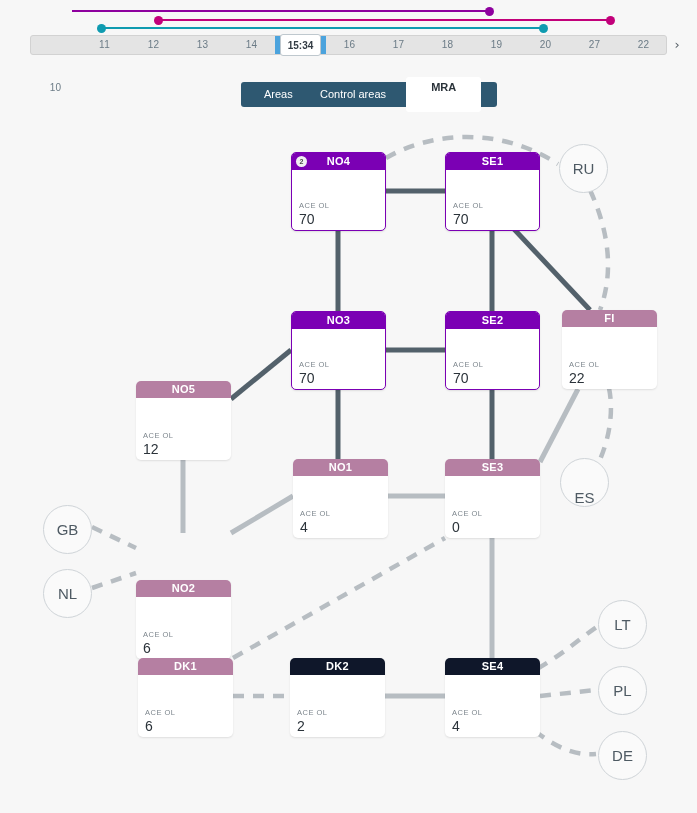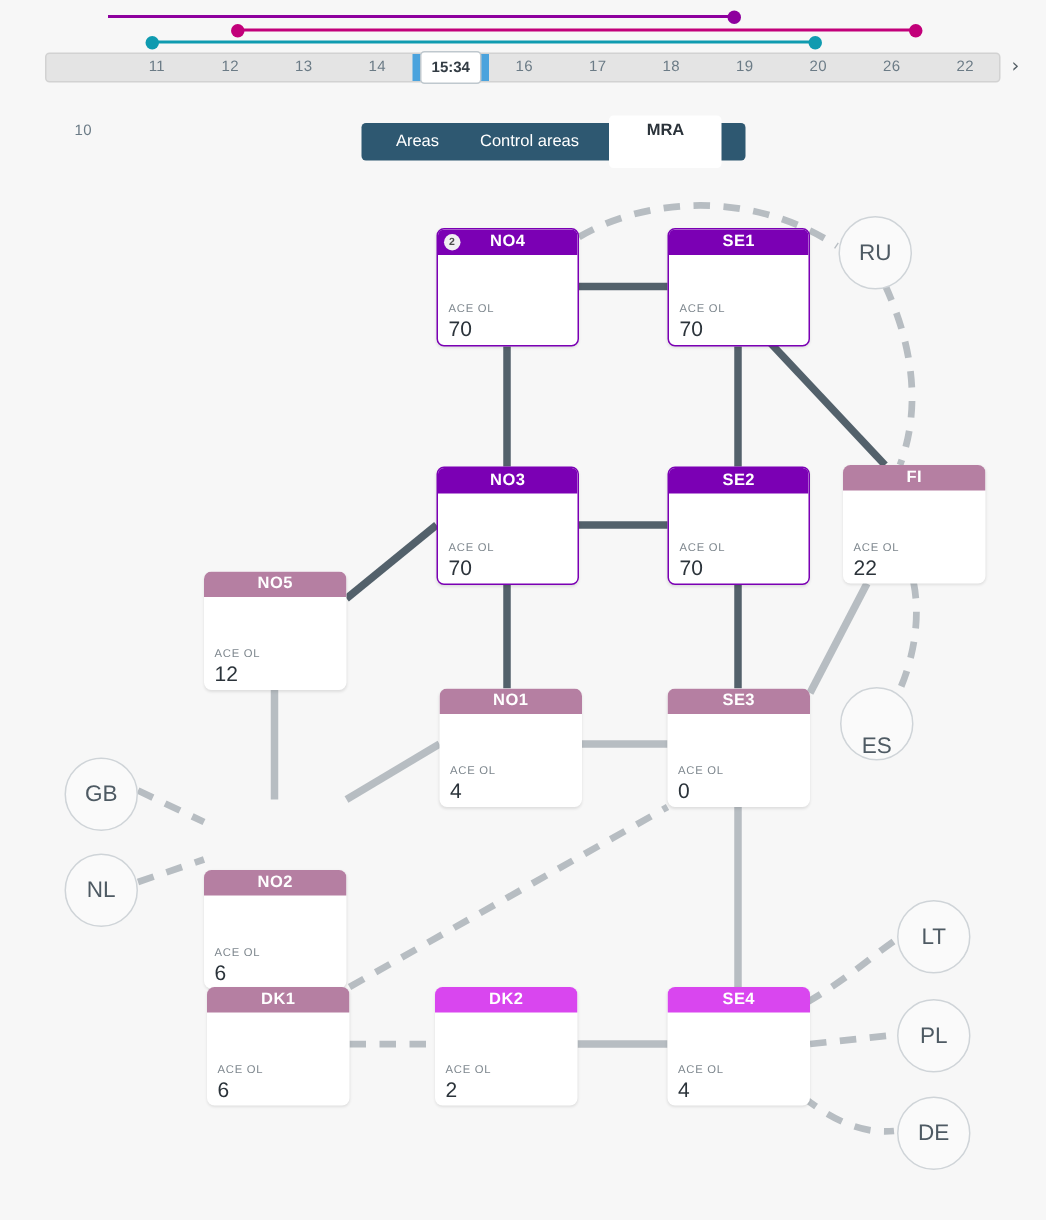--- a/index.html
+++ b/index.html
@@ -77,21 +77,21 @@
     position:absolute;left:7px;bottom:20px;font-size:7.5px;
     color:#7d868d;letter-spacing:0.5px;
   }
   .node .val{
     position:absolute;left:7px;bottom:3px;font-size:14px;
     color:#2b333a;
   }
   .node.purple{border:1.5px solid #7b00b4;}
   .node.purple .hdr{background:#7b00b4;}
   .node.mauve .hdr{background:#b57fa2;}
-  .node.teal .hdr{background:#d946ef;}
+  .node.teal .hdr{background:#0f172a;}
 
   .badge{
     position:absolute;left:4px;top:3px;width:11px;height:11px;
     border-radius:50%;background:#f0eef2;color:#4a4a4a;
     font-size:7px;line-height:11px;text-align:center;font-weight:bold;
   }
 
   .circle-node{
     position:absolute;border-radius:50%;background:#fafafa;
     border:1px solid #cfd4d8;display:flex;align-items:center;
@@ -123,21 +123,21 @@
       <div class="tick" style="left: 98px; width: 49px;">12</div>
       <div class="tick" style="left: 147px; width: 49px;">13</div>
       <div class="tick" style="left: 196px; width: 49px;">14</div>
       <div class="tick-sel-bg" style="left: 244px; width: 51px;"></div>
       <div id="tick-current" style="left: 249px; width: 41px;">15:34</div>
       <div class="tick" style="left: 294px; width: 49px;">16</div>
       <div class="tick" style="left: 343px; width: 49px;">17</div>
       <div class="tick" style="left: 392px; width: 49px;">18</div>
       <div class="tick" style="left: 441px; width: 49px;">19</div>
       <div class="tick" style="left: 490px; width: 49px;">20</div>
-      <div class="tick" style="left: 539px; width: 49px;">26</div>
+      <div class="tick" style="left: 539px; width: 49px;">27</div>
       <div class="tick" style="left: 588px; width: 49px;">22</div>
     </div>
 </div>
 
 <div id="tabbar">
     <div class="tab">Areas</div>
     <div class="tab">Control areas</div>
     <div class="tab active">MRA</div>
   </div>
 

